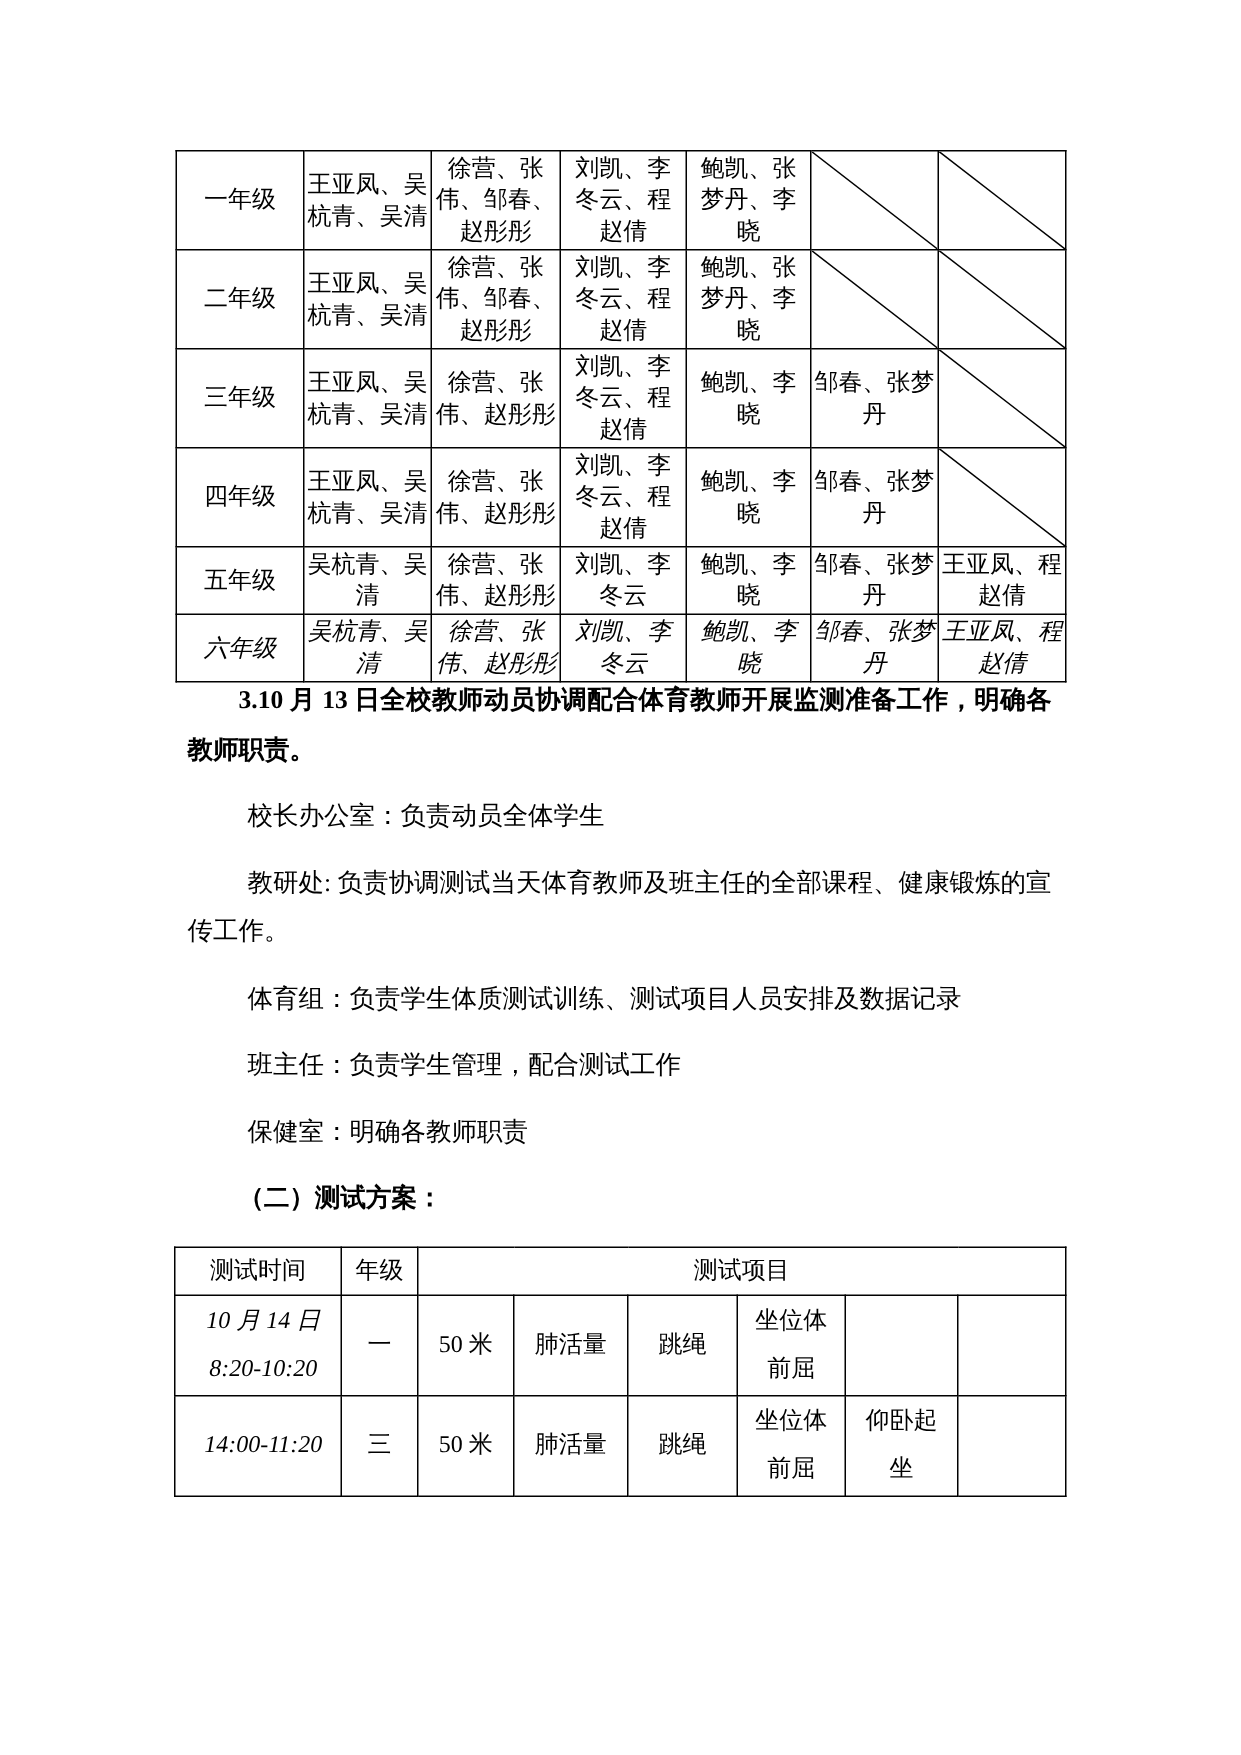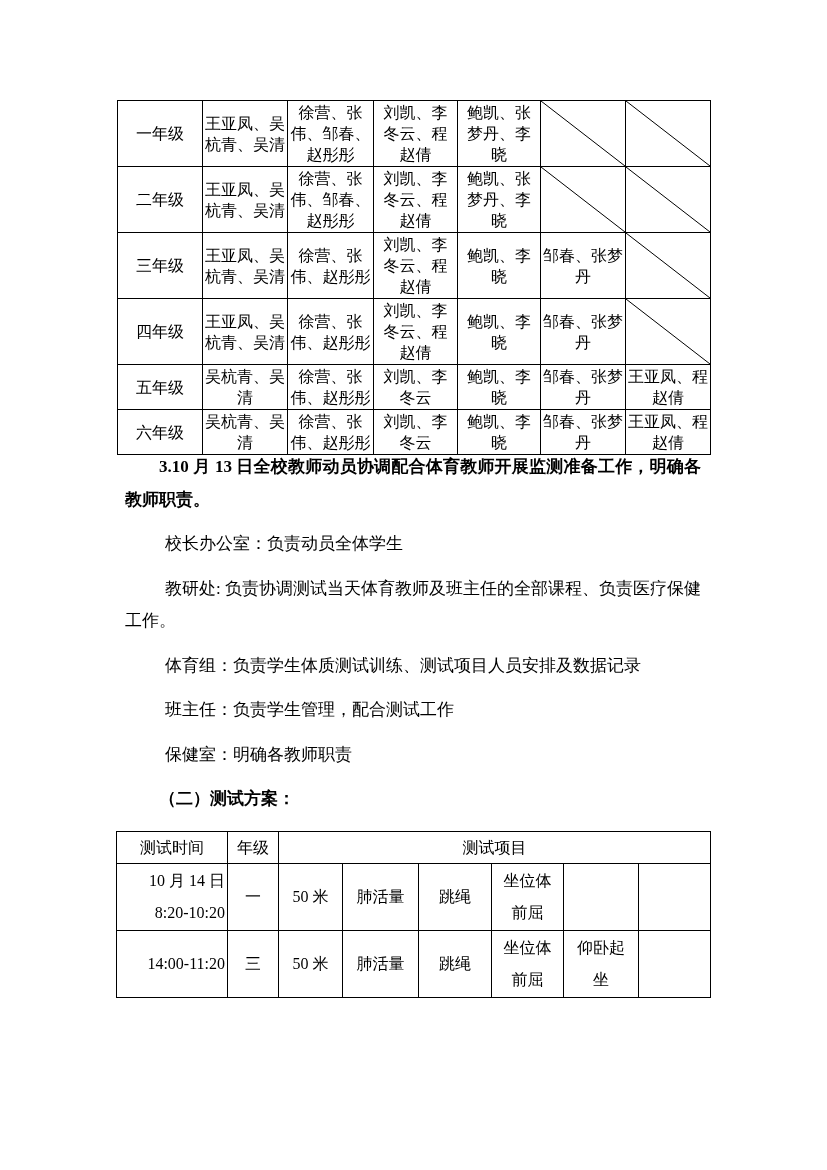--- a/index.html
+++ b/index.html
@@ -11,39 +11,39 @@
   .page{position:relative;width:827px;height:1170px;background:#ffffff;}
 
   table{border-collapse:collapse;table-layout:fixed;background:#fff;}
   td{border:1px solid #000;text-align:center;vertical-align:middle;
      font-size:16px;line-height:21px;padding:1px 2px;overflow:hidden;word-break:break-all;}
 
   
   .t1{position:absolute;left:117px;top:100px;width:593px;}
   .t1 tr.r1{height:66px;} .t1 tr.r2{height:66px;}
   .t1 tr.r3{height:43px;} .t1 tr.r4{height:46px;}
-  .t1 tr.r5{height:45px;} .t1 tr.r6{height:44px;}
+  .t1 tr.r5{height:45px;} .t1 tr.r6{height:44px;font-style:italic;}
   td.diag{position:relative;padding:0;}
   td.diag svg{position:absolute;left:0;top:0;width:100%;height:100%;display:block;}
 
   
   .textblock{position:absolute;left:113px;top:439px;width:600px;
     font-size:17px;line-height:32.5px;text-align:justify;}
   .textblock p{margin:12px;}
   .bold{font-weight:bold;}
   .ind-a{text-indent:34px;}
   .ind-b{text-indent:40px;}
 
   
   .t2{position:absolute;left:116px;top:831px;width:594px;}
   .t2 tr.hdr{height:32px;}
   .t2 tr.hdr td{line-height:26px;margin-left:12px;}
   .t2 tr.dr1{height:67px;} .t2 tr.dr2{height:66px;} .t2 tr.dr3{height:66px;}
   .t2 td{line-height:32px;white-space:pre-line;}
-  .t2 td.time{text-align:right;padding-left:9px;}
+  .t2 td.time{text-align:center;padding-left:9px;font-style:italic;}
 </style>
 </head>
 <body>
 
 <div class="page">
 
   <table class="t1">
     <colgroup>
       <col style="width:85px">
         <col style="width:85px">
@@ -131,21 +131,21 @@
         <td><span>鲍凯、李晓</span></td>
         <td><span>邹春、张梦丹</span></td>
         <td><span>王亚凤、程赵倩</span></td>
       </tr>
     </tbody>
   </table>
 
   <div class="textblock">
     <p class="bold ind-a">3.10 月 13 日全校教师动员协调配合体育教师开展监测准备工作，明确各教师职责。</p>
     <p class="ind-b">校长办公室：负责动员全体学生</p>
-    <p class="ind-b">教研处: 负责协调测试当天体育教师及班主任的全部课程、负责医疗保健工作。</p>
+    <p class="ind-b">教研处: 负责协调测试当天体育教师及班主任的全部课程、健康锻炼的宣传工作。</p>
     <p class="ind-b">体育组：负责学生体质测试训练、测试项目人员安排及数据记录</p>
     <p class="ind-b">班主任：负责学生管理，配合测试工作</p>
     <p class="ind-b">保健室：明确各教师职责</p>
     <p class="bold ind-a">（二）测试方案：</p>
     <p class="bold ind-b">6.测试时间及项目：</p>
   </div>
 
   <table class="t2">
     <colgroup>
       <col style="width:111px">

